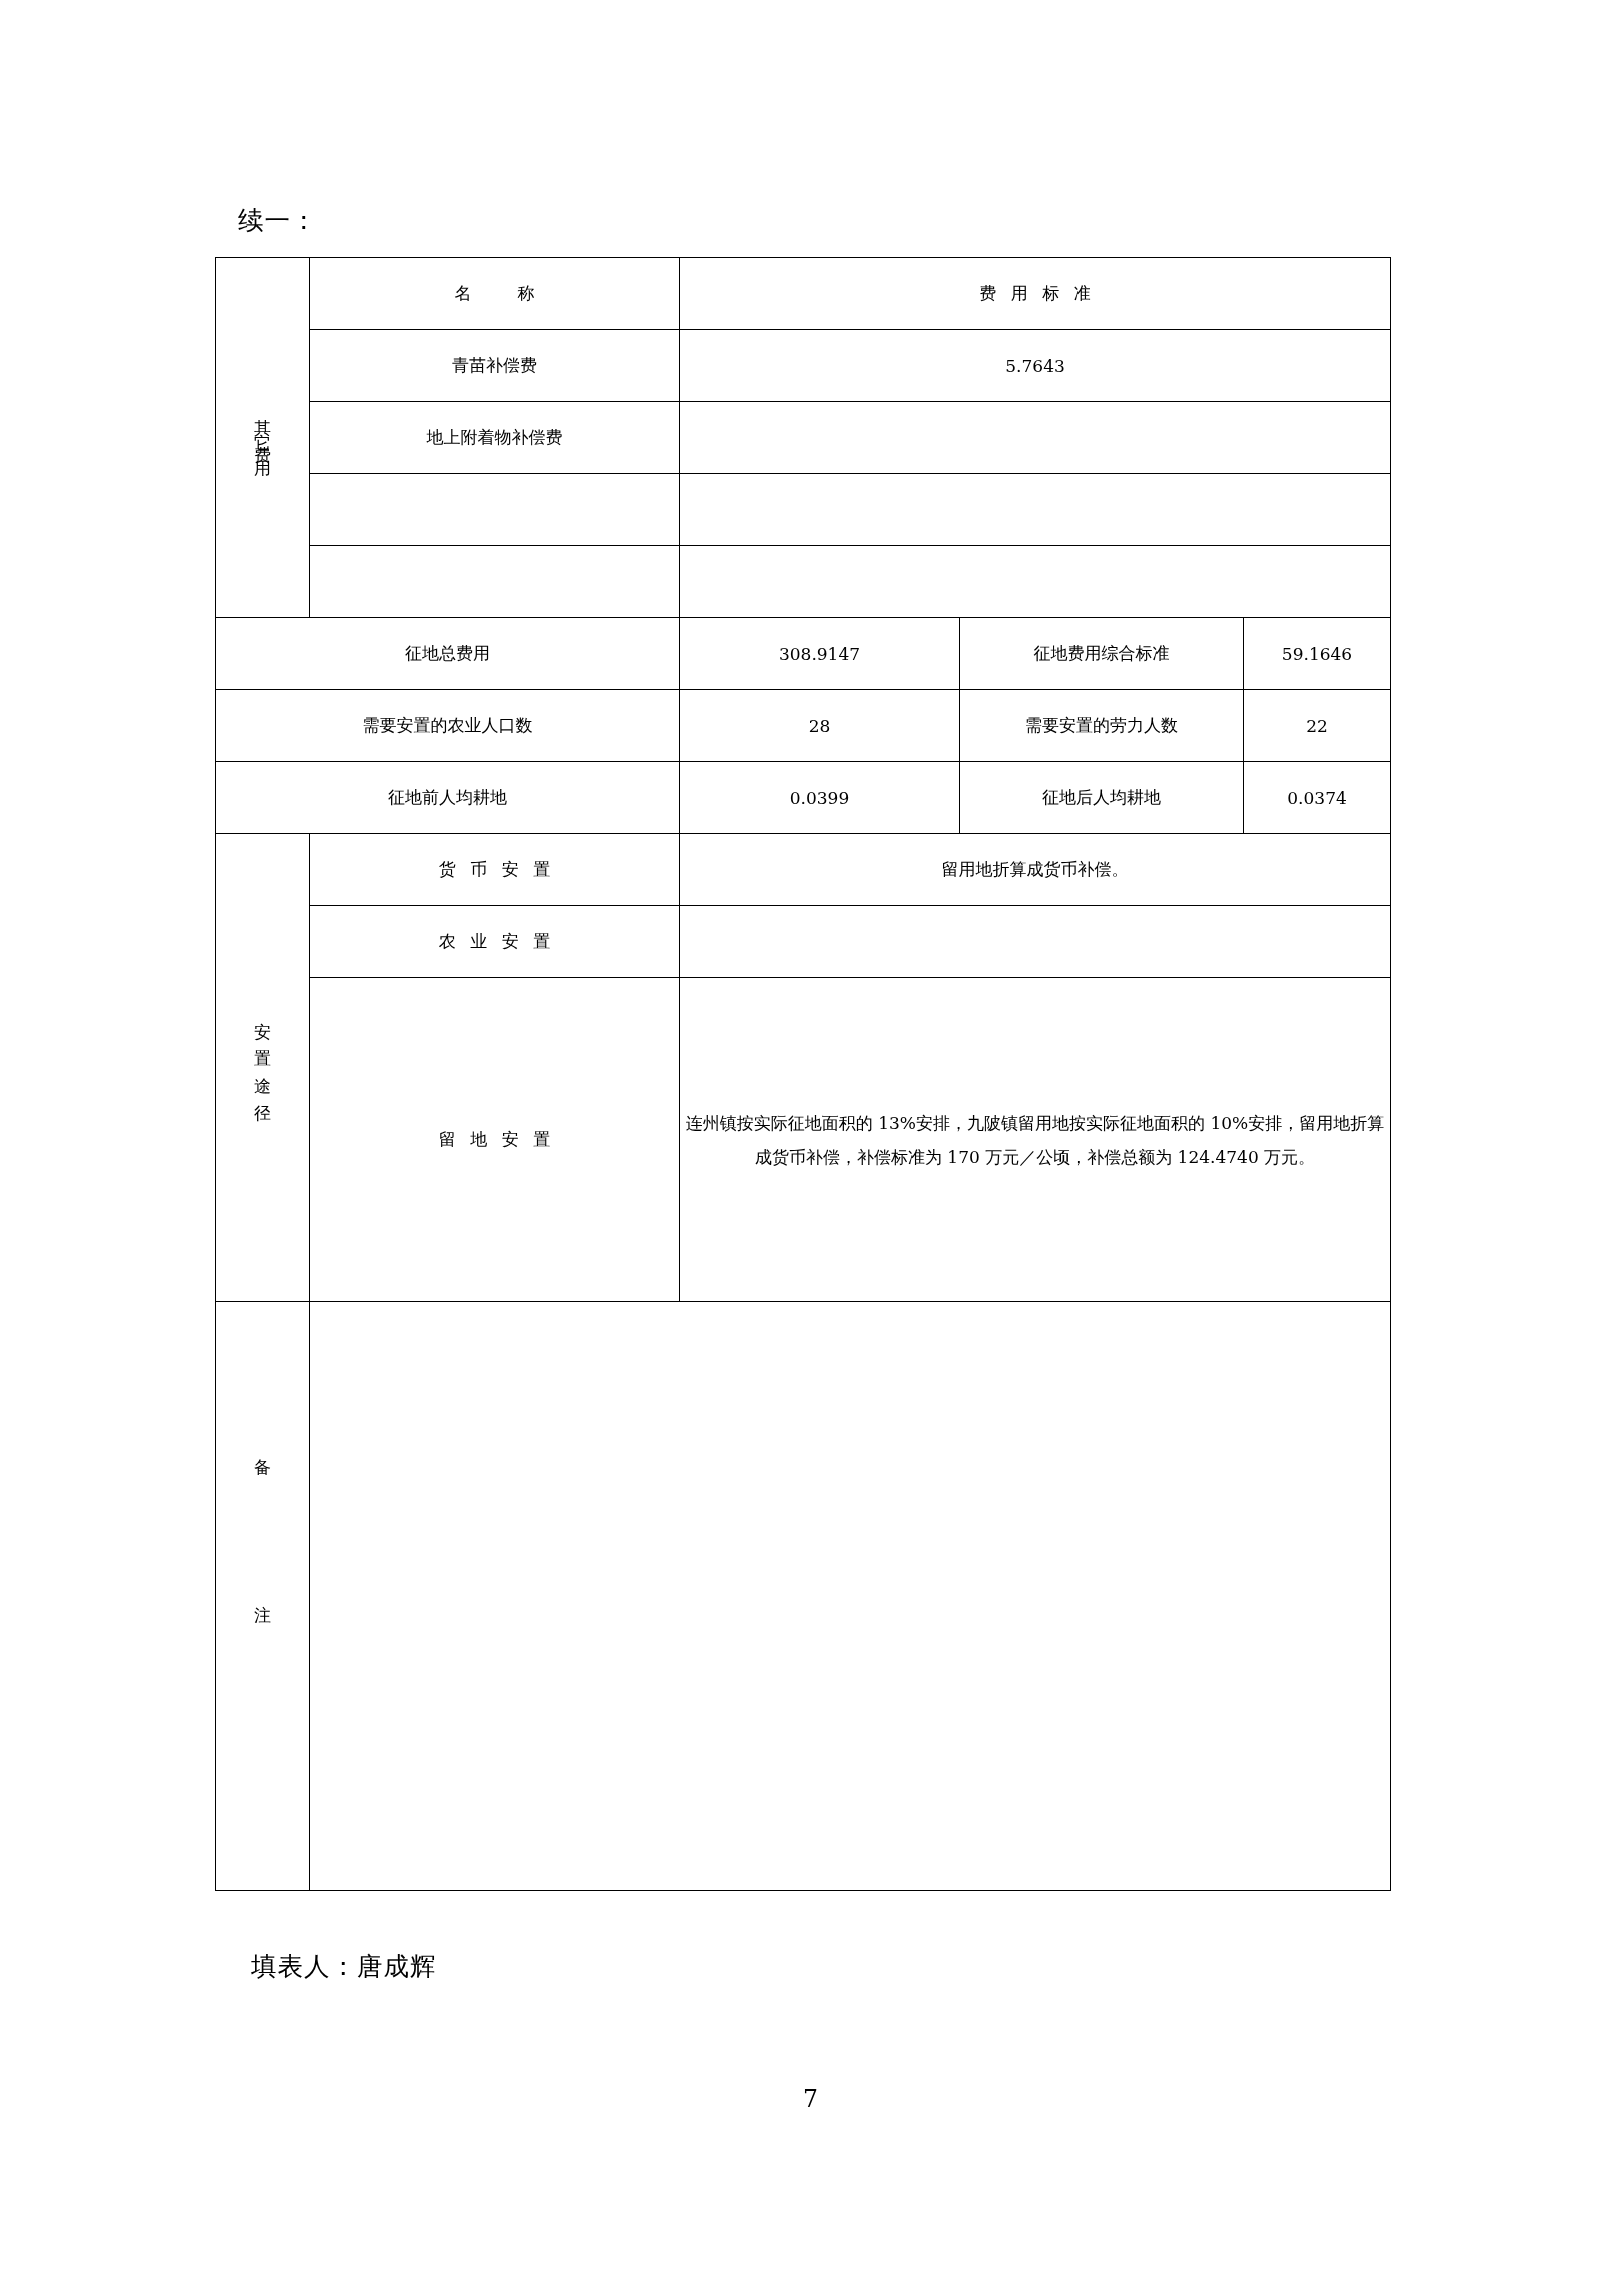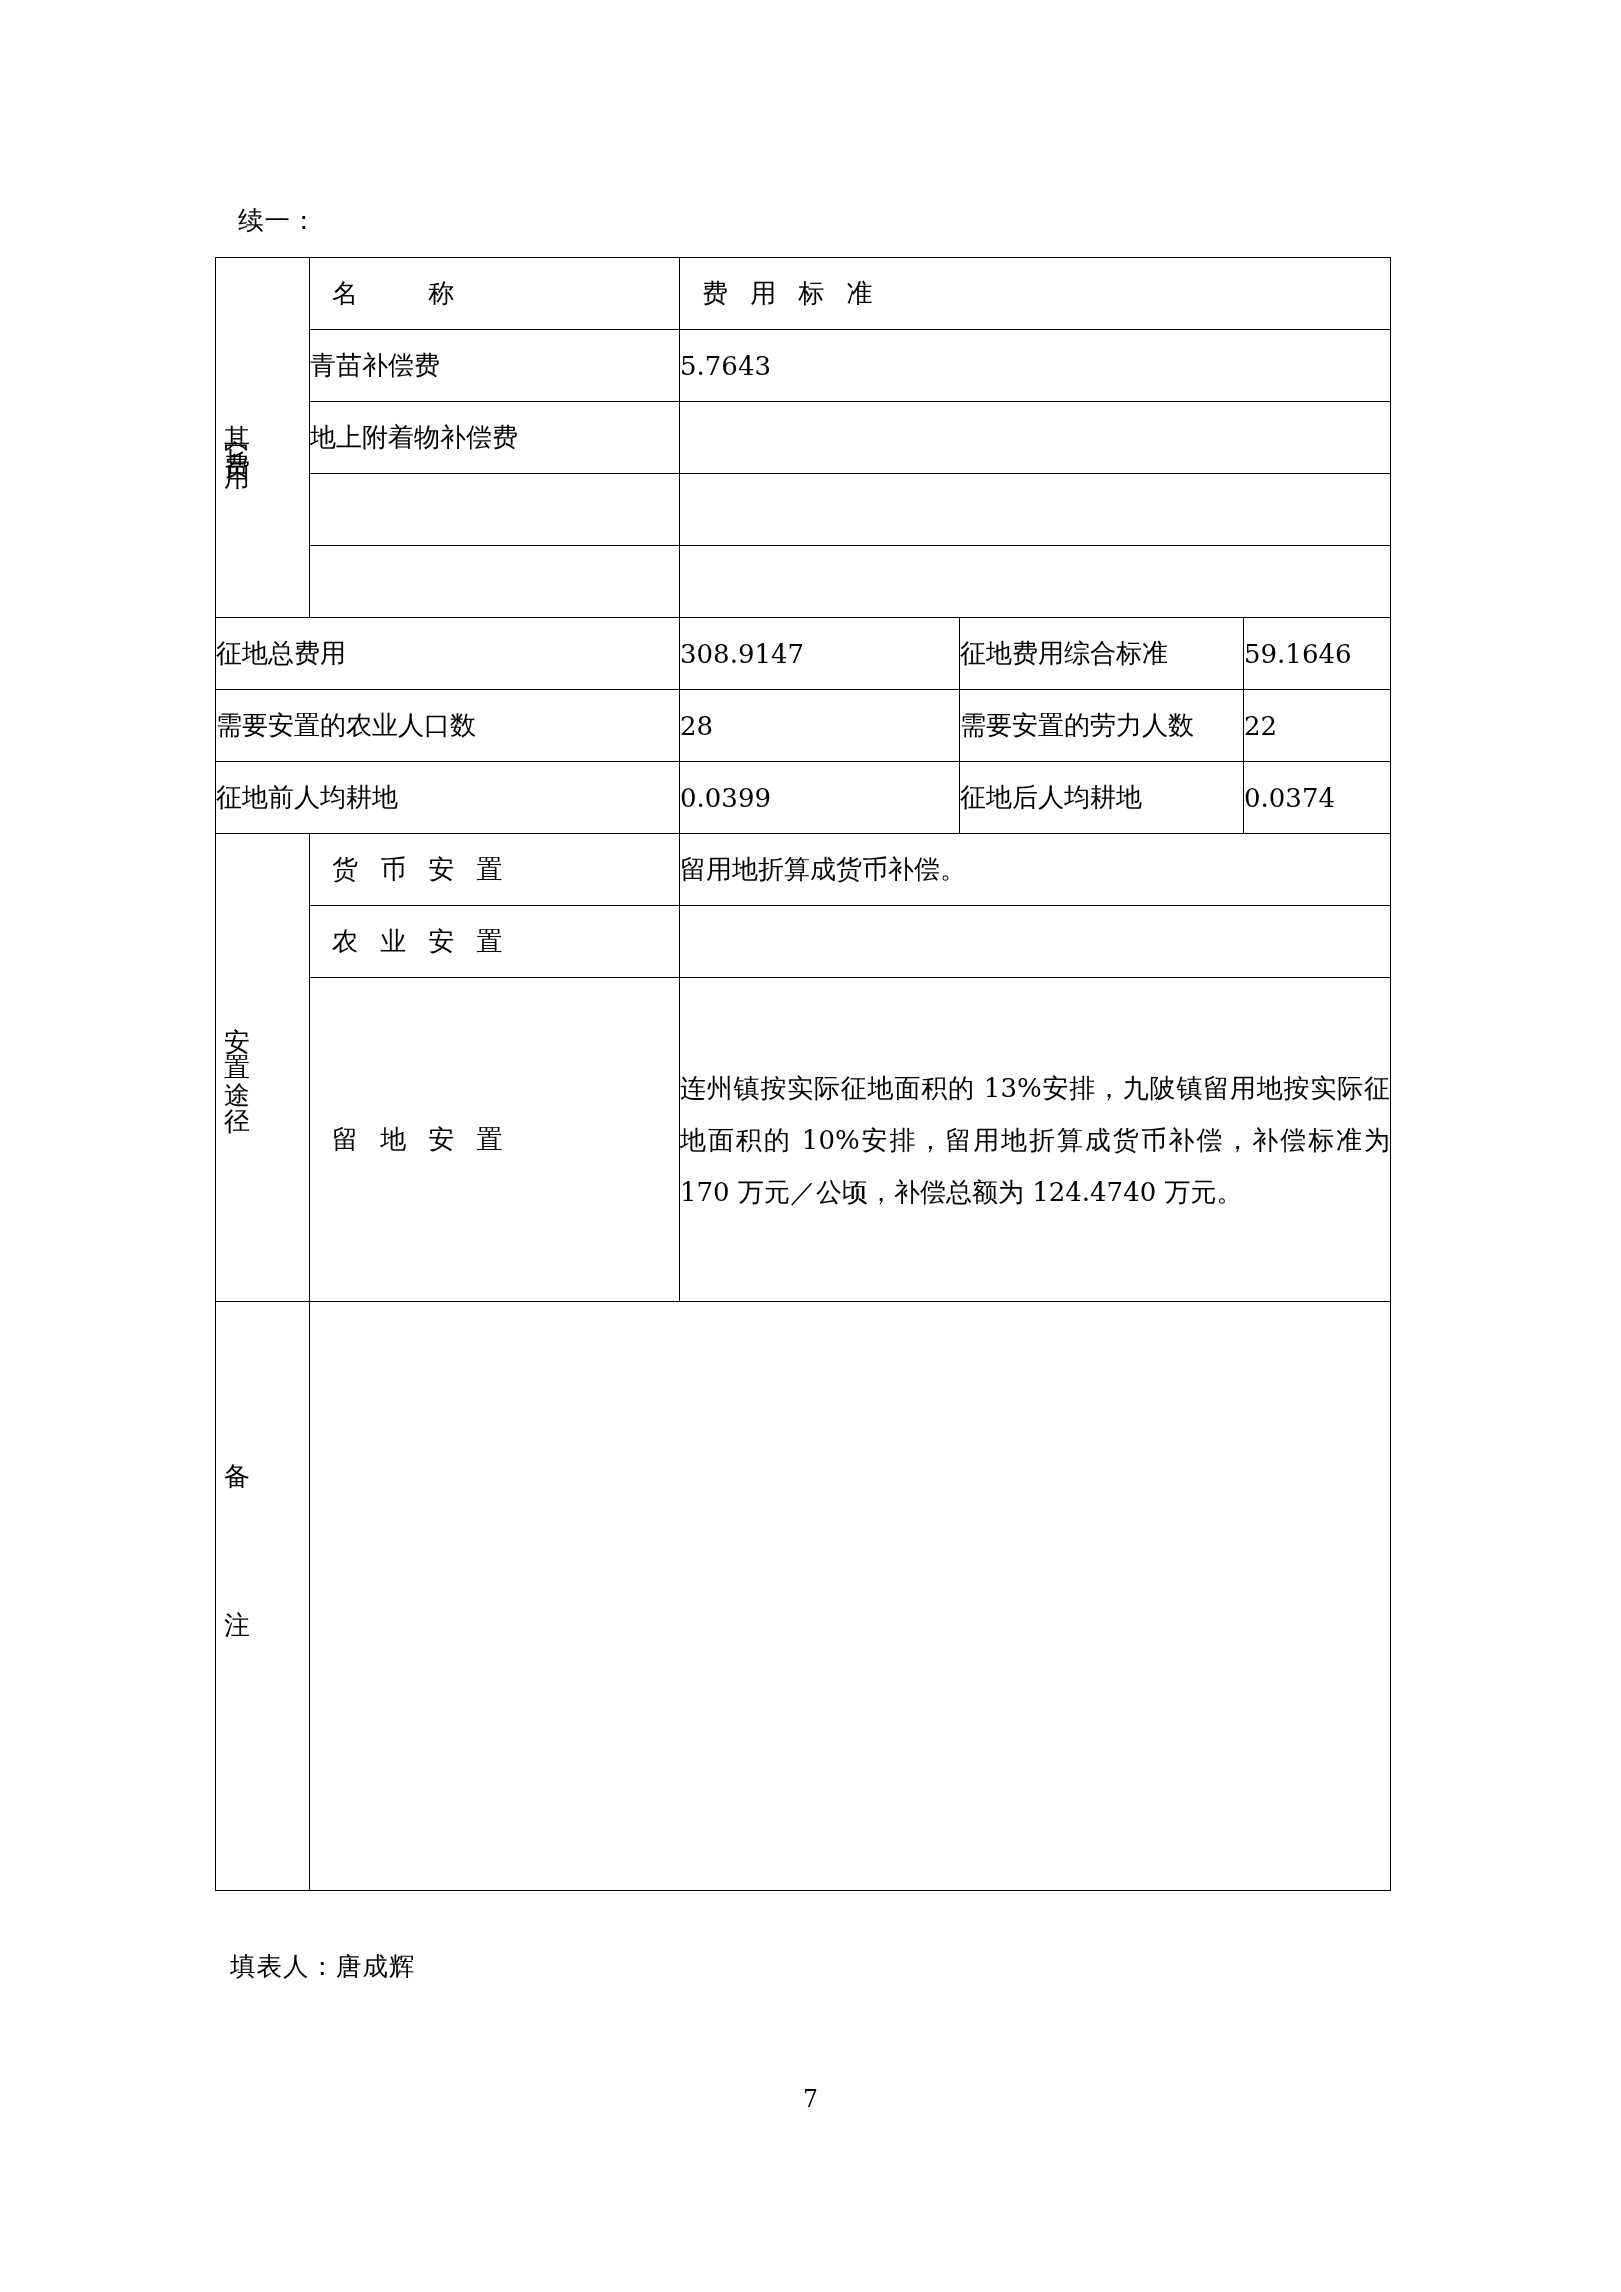--- a/index.html
+++ b/index.html
@@ -31,21 +31,22 @@
   table.main {
     position: absolute;
     left: 215px;
     top: 257px;
     width: 1176px;
     border-collapse: collapse;
     table-layout: fixed;
   }
   table.main td {
     border: 1.5px solid #000000;
-    font-size: 26px;
+    font-size: 17px;
+    text-align: center;
     vertical-align: middle;
     padding: 0;
   }
   .vlabel {
     font-size: 25.5px;
     line-height: 1.65;
     letter-spacing: 2px;
   }
   .wide-sp {
     display: inline-block;
@@ -55,21 +56,21 @@
   .para {
     text-align: justify;
     text-justify: inter-ideograph;
     font-size: 24.5px;
     line-height: 2.0;
     padding: 13.7px 23.5px 13.7px 17.6px;
     vertical-align: middle;
   }
   .filler {
     position: absolute;
-    left: 230px;
+    left: 251px;
     top: 1949px;
     font-size: 25.5px;
     letter-spacing: 1px;
   }
   .pagenum {
     position: absolute;
     left: 0;
     top: 2085px;
     width: 1621px;
     text-align: center;

